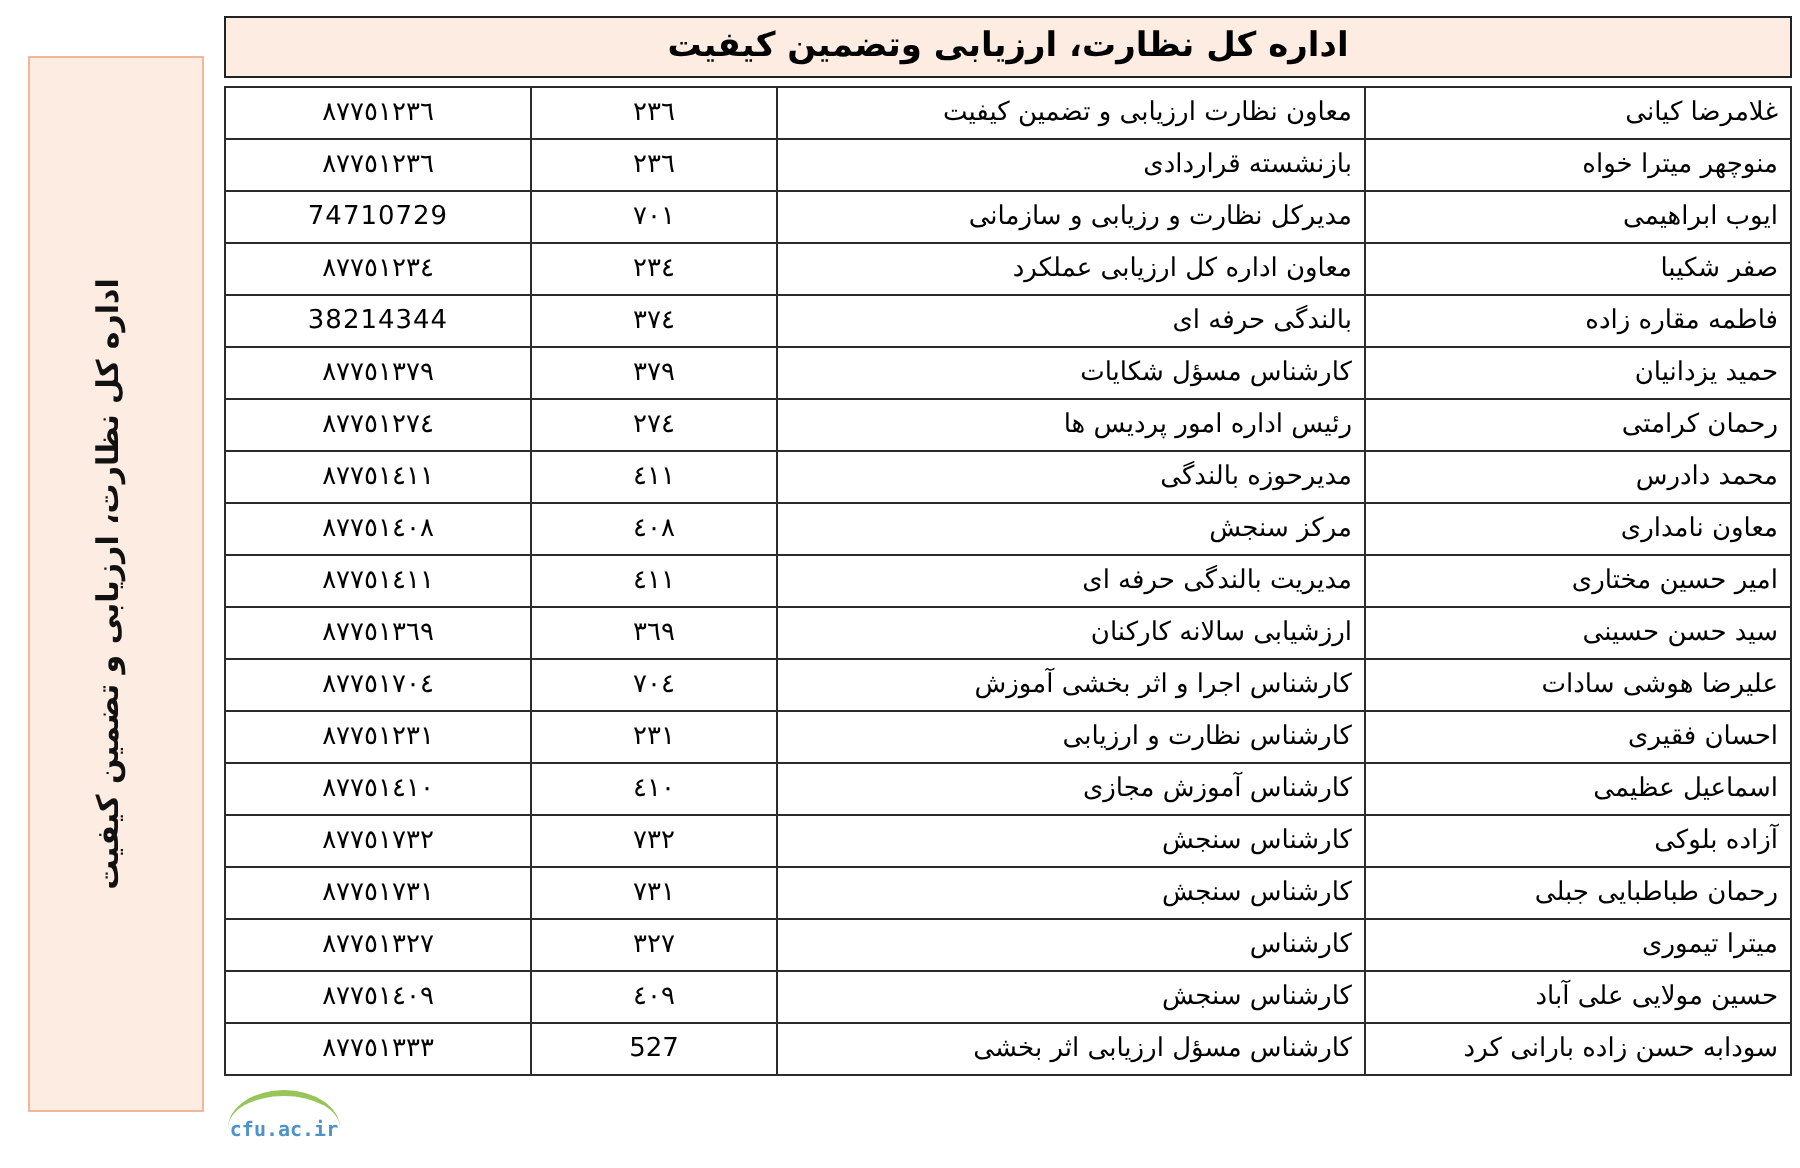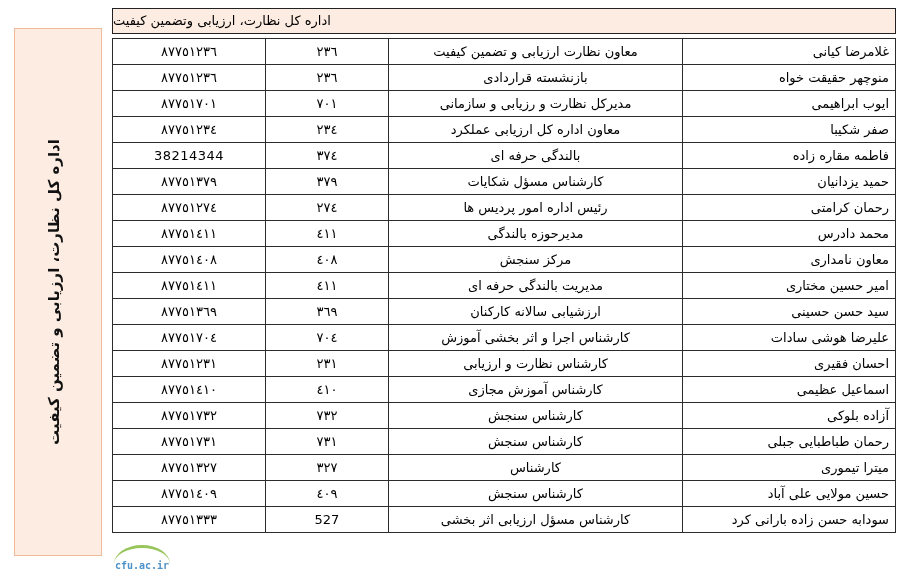--- a/index.html
+++ b/index.html
@@ -55,23 +55,23 @@
     flex: 1 1 auto;
     position: relative;
     padding: 6px 4px 0 4px;
     box-sizing: border-box;
   }
 
   .title-bar {
     margin: 2px 0 0 0;
     border: 1px solid #222222;
     background: #fdece2;
-    text-align: left;
-    font-size: 13px;
-    font-weight: normal;
+    text-align: center;
+    font-size: 17px;
+    font-weight: bold;
     color: #000000;
     padding: 4px 0 5px 0;
     letter-spacing: 0.3px;
   }
 
   table.roster {
     width: 100%;
     border-collapse: collapse;
     table-layout: fixed;
     margin-top: 4px;
@@ -86,21 +86,21 @@
     white-space: nowrap;
     overflow: hidden;
     text-overflow: ellipsis;
   }
   td.c-name {
     width: 200px;
     text-align: right;
   }
   td.c-position {
     width: auto;
-    text-align: center;
+    text-align: right;
     margin-top: 32px;
   }
   td.c-ext {
     width: 110px;
     text-align: center;
     direction: ltr;
   }
   td.c-phone {
     width: 140px;
     text-align: center;
@@ -154,30 +154,30 @@
 
     <table class="roster">
       <tbody>
           <tr>
             <td class="c-name">غلامرضا کیانی</td>
             <td class="c-position">معاون نظارت ارزیابی و تضمین کیفیت</td>
             <td class="c-ext">٢٣٦</td>
             <td class="c-phone">٨٧٧٥١٢٣٦</td>
           </tr>
           <tr>
-            <td class="c-name">منوچهر حقیقت خواه</td>
+            <td class="c-name">منوچهر میترا خواه</td>
             <td class="c-position">بازنشسته قراردادی</td>
             <td class="c-ext">٢٣٦</td>
             <td class="c-phone">٨٧٧٥١٢٣٦</td>
           </tr>
           <tr>
             <td class="c-name">ایوب ابراهیمی</td>
             <td class="c-position">مدیرکل نظارت و رزیابی و سازمانی</td>
             <td class="c-ext">٧٠١</td>
-            <td class="c-phone">٨٧٧٥١٧٠١</td>
+            <td class="c-phone">74710729</td>
           </tr>
           <tr>
             <td class="c-name">صفر شکیبا</td>
             <td class="c-position">معاون اداره کل ارزیابی عملکرد</td>
             <td class="c-ext">٢٣٤</td>
             <td class="c-phone">٨٧٧٥١٢٣٤</td>
           </tr>
           <tr>
             <td class="c-name">فاطمه مقاره زاده</td>
             <td class="c-position">بالندگی حرفه ای</td>

